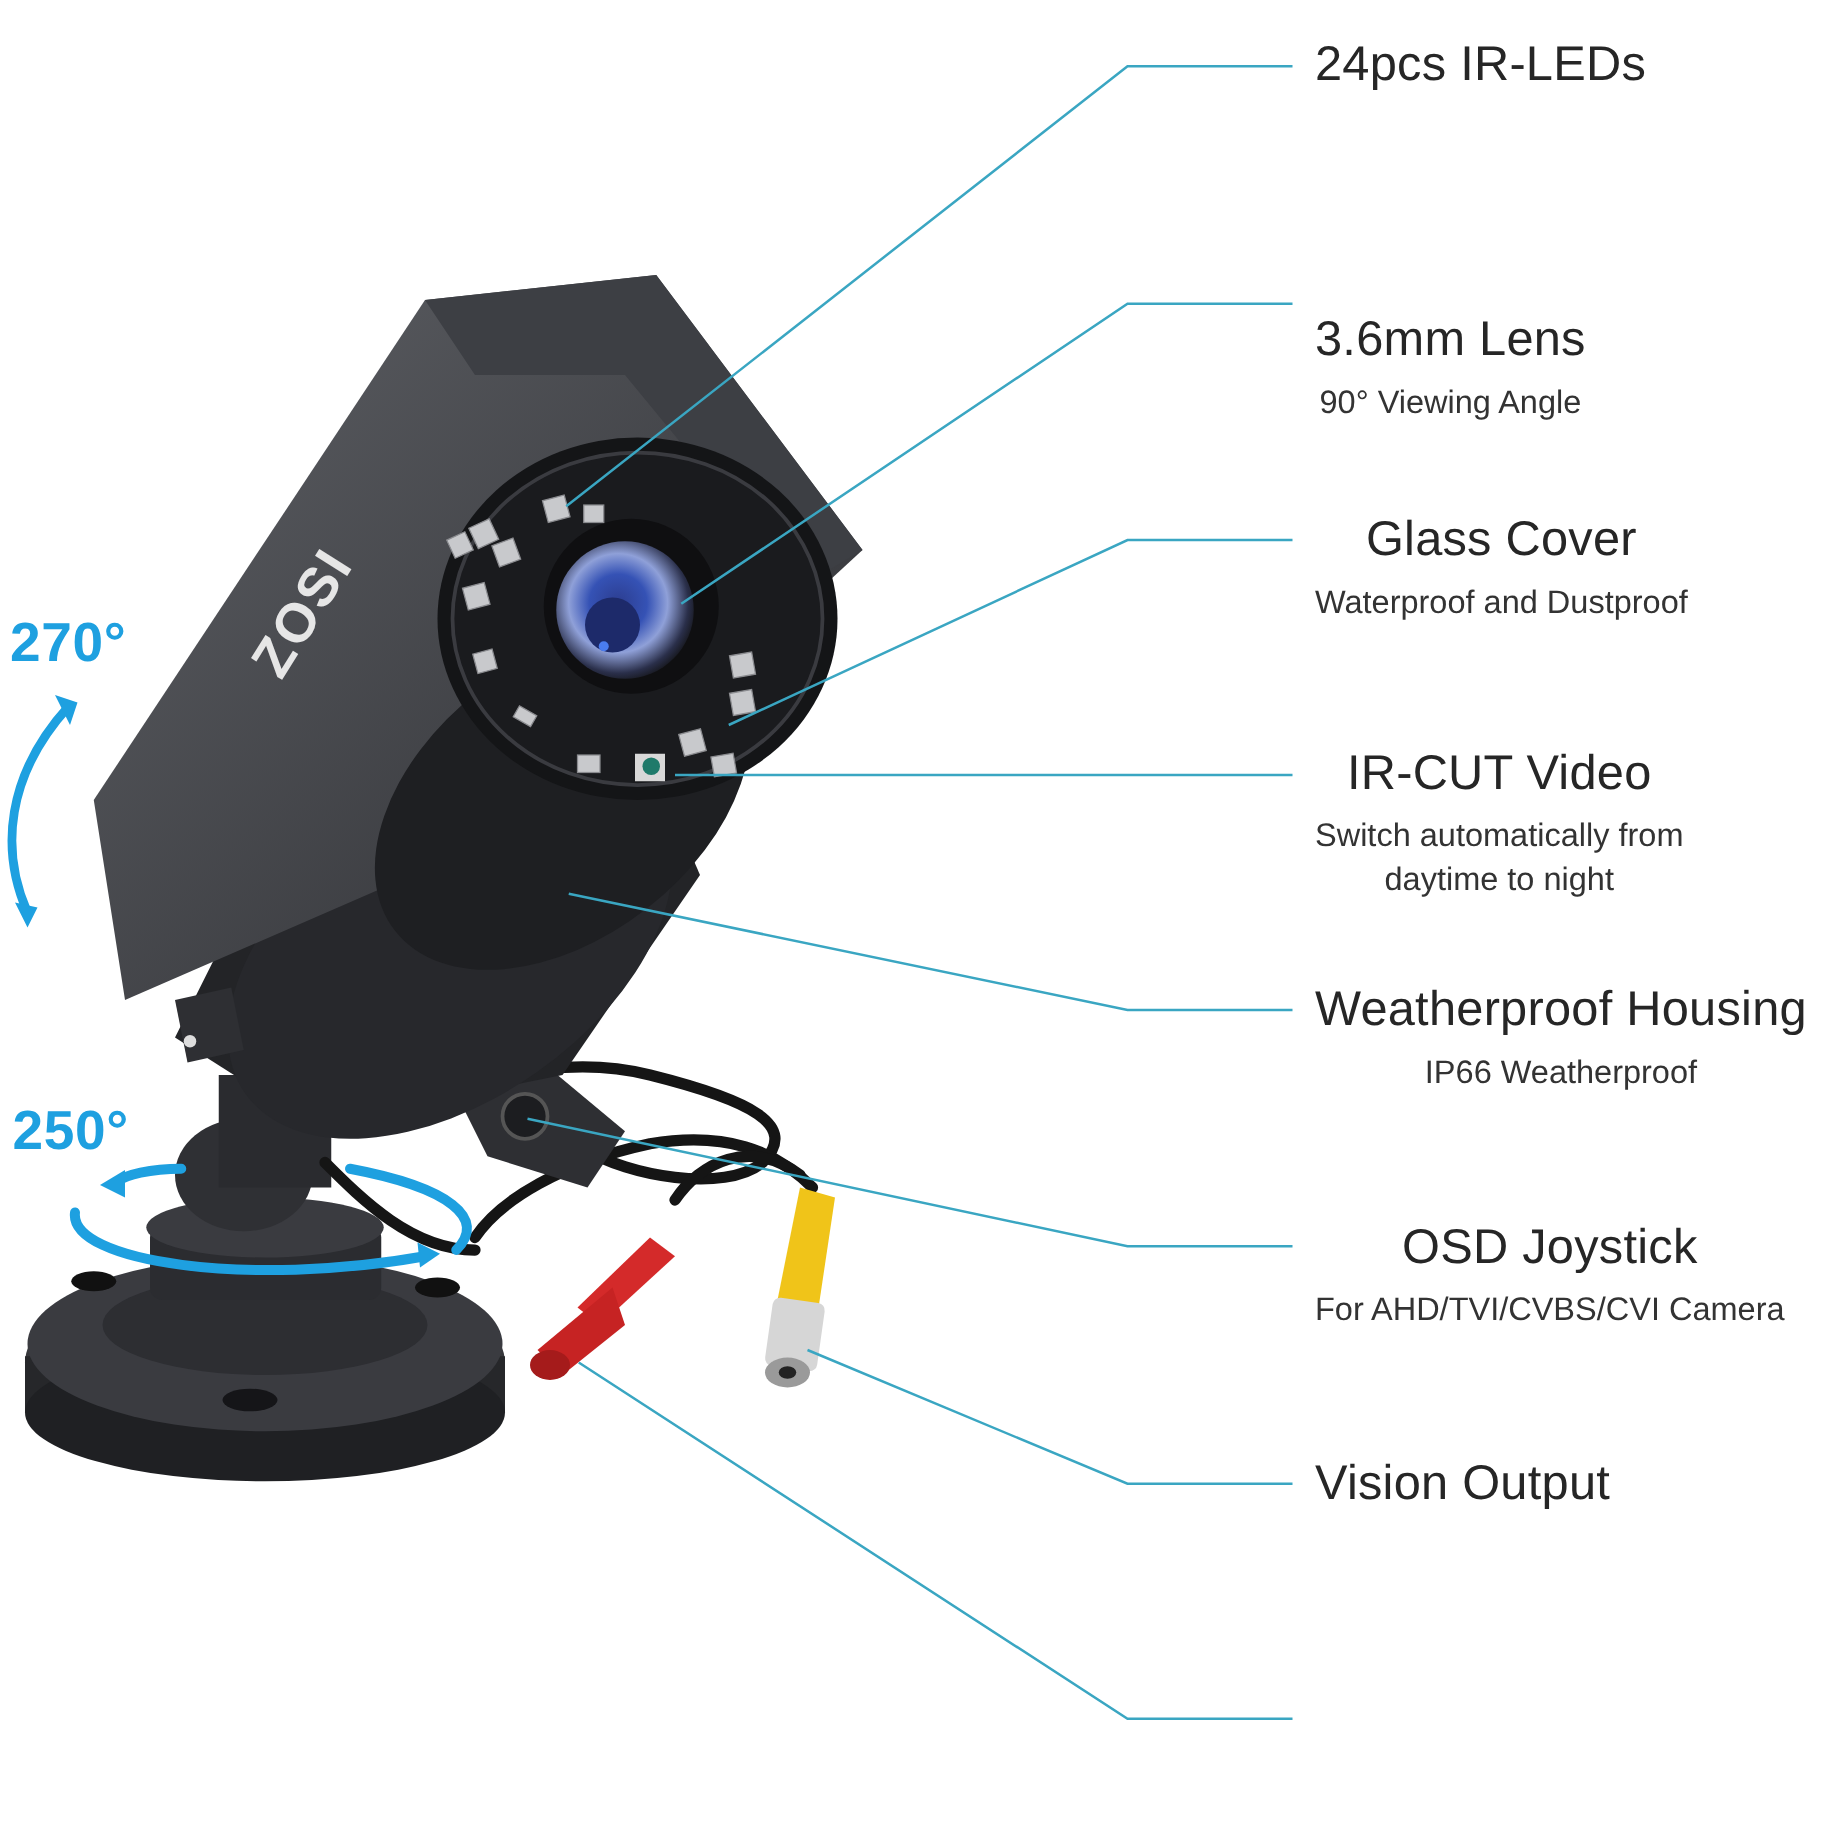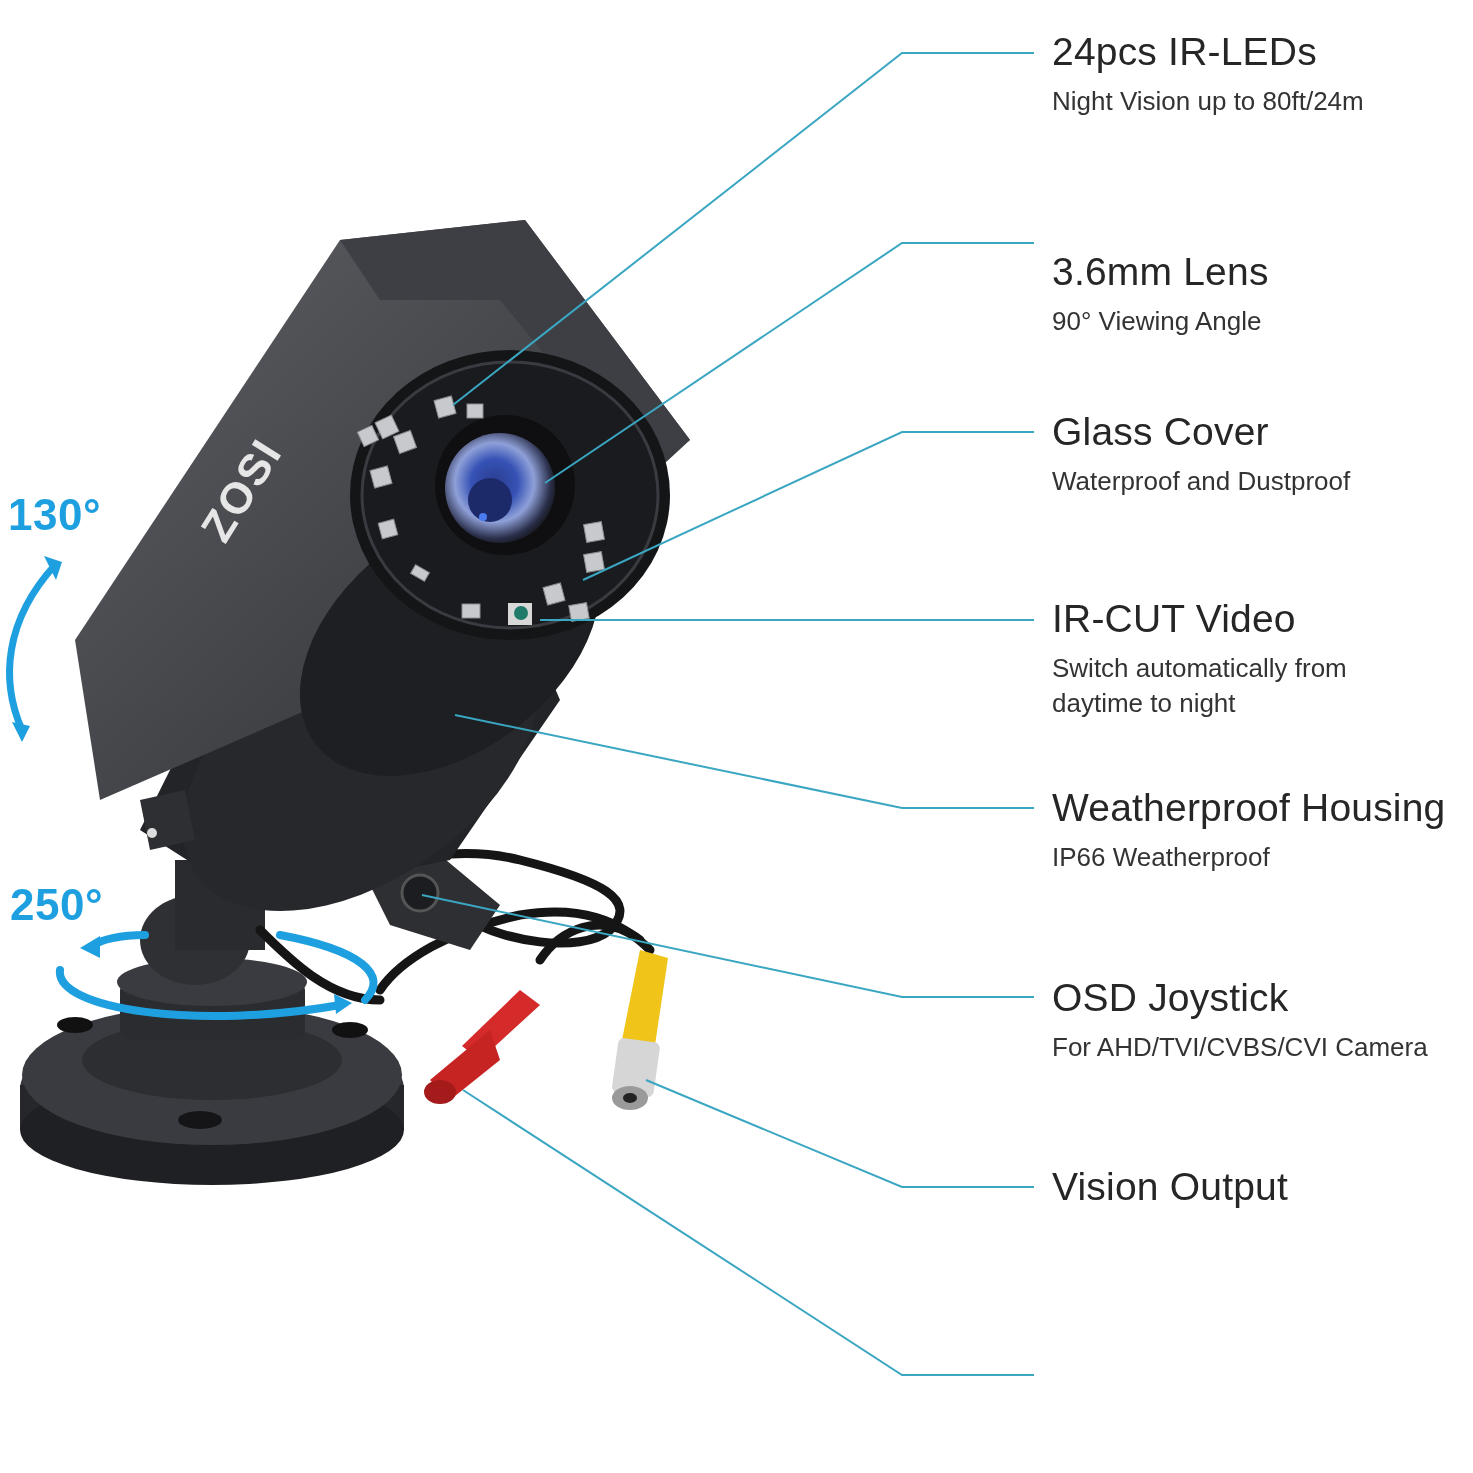--- a/index.html
+++ b/index.html
@@ -1,20 +1,20 @@
 <!DOCTYPE html>
 <html><head>
 <meta charset="utf-8">
 <style>
   html, body { margin: 0; padding: 0; background: #ffffff; }
   body { width: 1473px; height: 1473px; position: relative; overflow: hidden;
          font-family: "Liberation Sans", "DejaVu Sans", sans-serif; }
   .stage { position: absolute; left: 0; top: 0; width: 1473px; height: 1473px; }
   svg.art { position: absolute; left: 0; top: 0; }
-  .label { position: absolute; left: 1052px; color: #262626; }
+  .label { position: absolute; left: 1052px; color: #262626; text-align: center; }
   .label .title { font-size: 39px; line-height: 44px; font-weight: 400; letter-spacing: 0.2px; white-space: nowrap; }
   .label .sub { font-size: 26px; line-height: 35px; color: #333333; margin-top: 10px; white-space: nowrap; }
   .deg { position: absolute; font-size: 44px; font-weight: 700; color: #1ea0e0; letter-spacing: 0.5px; }
 </style>
 </head>
 <body>
 
 <div class="stage">
 
   <svg class="art" width="1473" height="1473" viewBox="0 0 1473 1473">
@@ -140,26 +140,25 @@
       <polyline points="545,483 902,243 1034,243"></polyline>
       <polyline points="583,580 902,432 1034,432"></polyline>
       <polyline points="540,620 1034,620"></polyline>
       <polyline points="455,715 902,808 1034,808"></polyline>
       <polyline points="422,895 902,997 1034,997"></polyline>
       <polyline points="646,1080 902,1187 1034,1187"></polyline>
       <polyline points="463,1090 902,1375 1034,1375"></polyline>
     </g>
   </svg>
 
-  <div class="deg" style="left:8px; top:490px;">130°</div>
+  <div class="deg" style="left:8px; top:490px;">270°</div>
   <div class="deg" style="left:10px; top:880px;">250°</div>
 
   <div class="label" style="top:30px;">
     <div class="title">24pcs IR-LEDs</div>
-    <div class="sub">Night Vision up to 80ft/24m</div>
   </div>
 
   <div class="label" style="top:222px;margin-top:28px;">
     <div class="title">3.6mm Lens</div>
     <div class="sub">90° Viewing Angle</div>
   </div>
 
   <div class="label" style="top:410px;">
     <div class="title">Glass Cover</div>
     <div class="sub">Waterproof and Dustproof</div>

